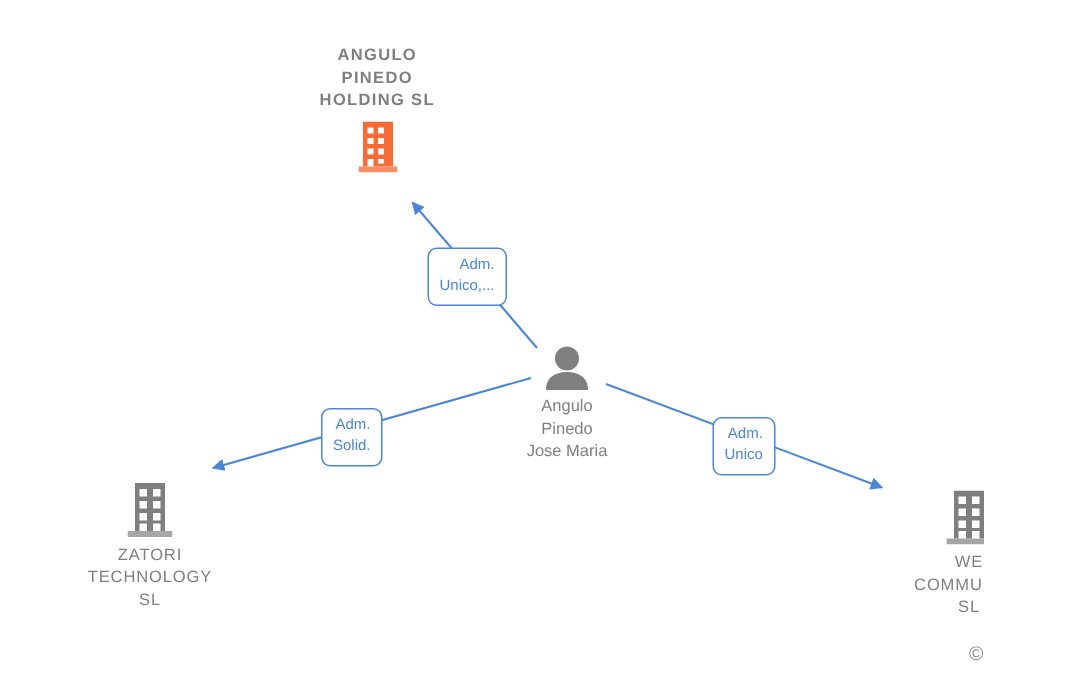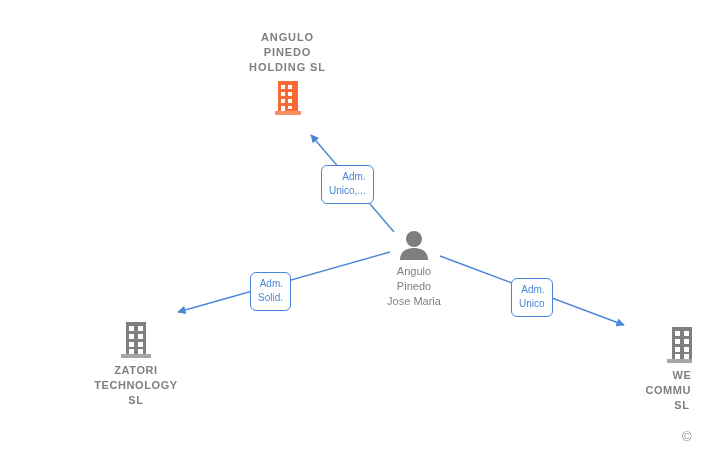--- a/index.html
+++ b/index.html
@@ -7,21 +7,20 @@
     padding: 0;
     background: #ffffff;
   }
   #canvas {
     position: relative;
     width: 656px;
     height: 450px;
     background: #ffffff;
     overflow: hidden;
     font-family: "Liberation Sans", sans-serif;
-    margin-left: 36px;
   }
   #edges {
     position: absolute;
     left: 0;
     top: 0;
     width: 728px;
     height: 450px;
   }
 
   
@@ -34,21 +33,20 @@
   }
   .node-label {
     color: #7f7f7f;
     font-size: 11px;
     line-height: 15px;
     white-space: pre-line;
   }
   .node-label.company {
     text-transform: uppercase;
     letter-spacing: 0.6px;
-    font-weight: bold;
   }
   .node-label.root {
     font-weight: bold;
     letter-spacing: 0.9px;
   }
 
   
   #node-root {
     left: 179px;
     top: 30px;

